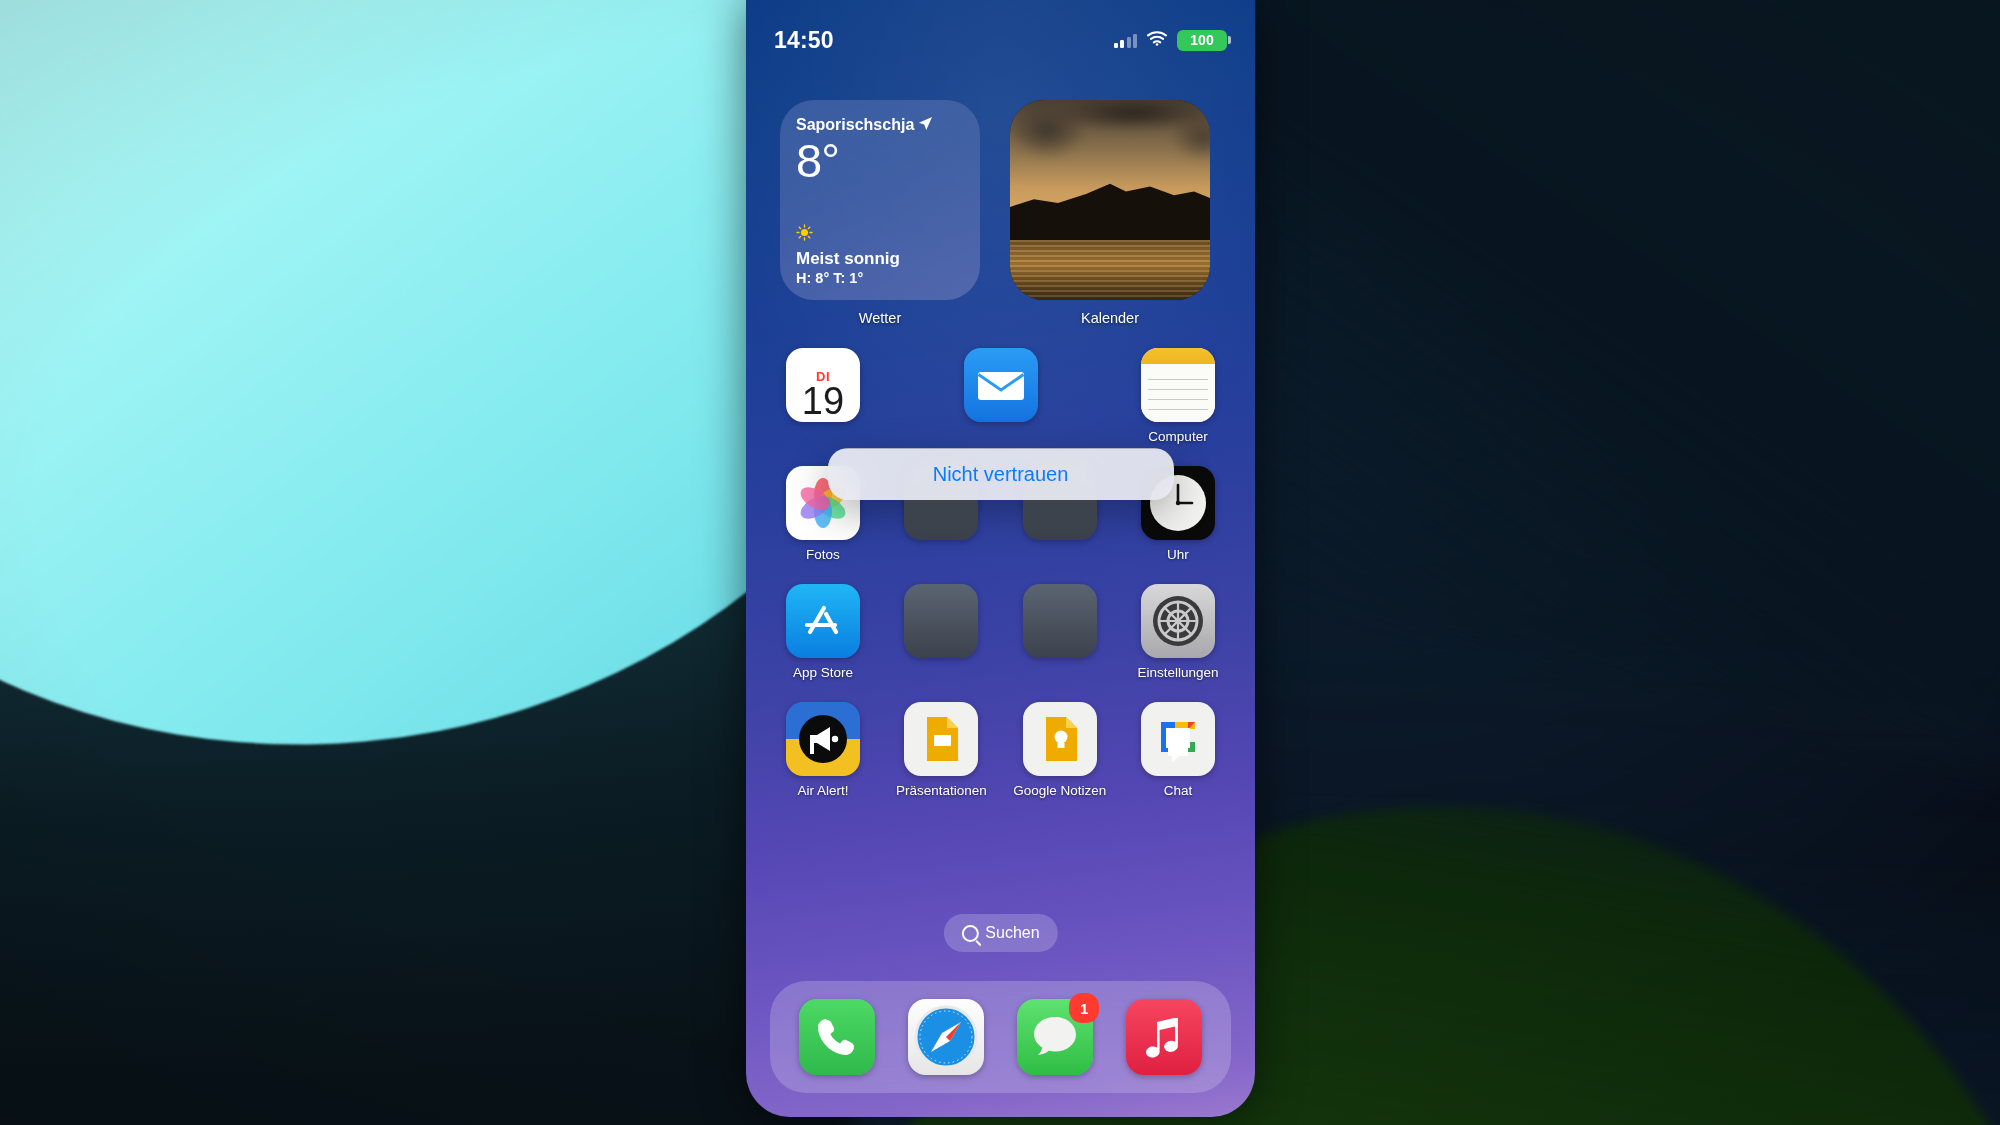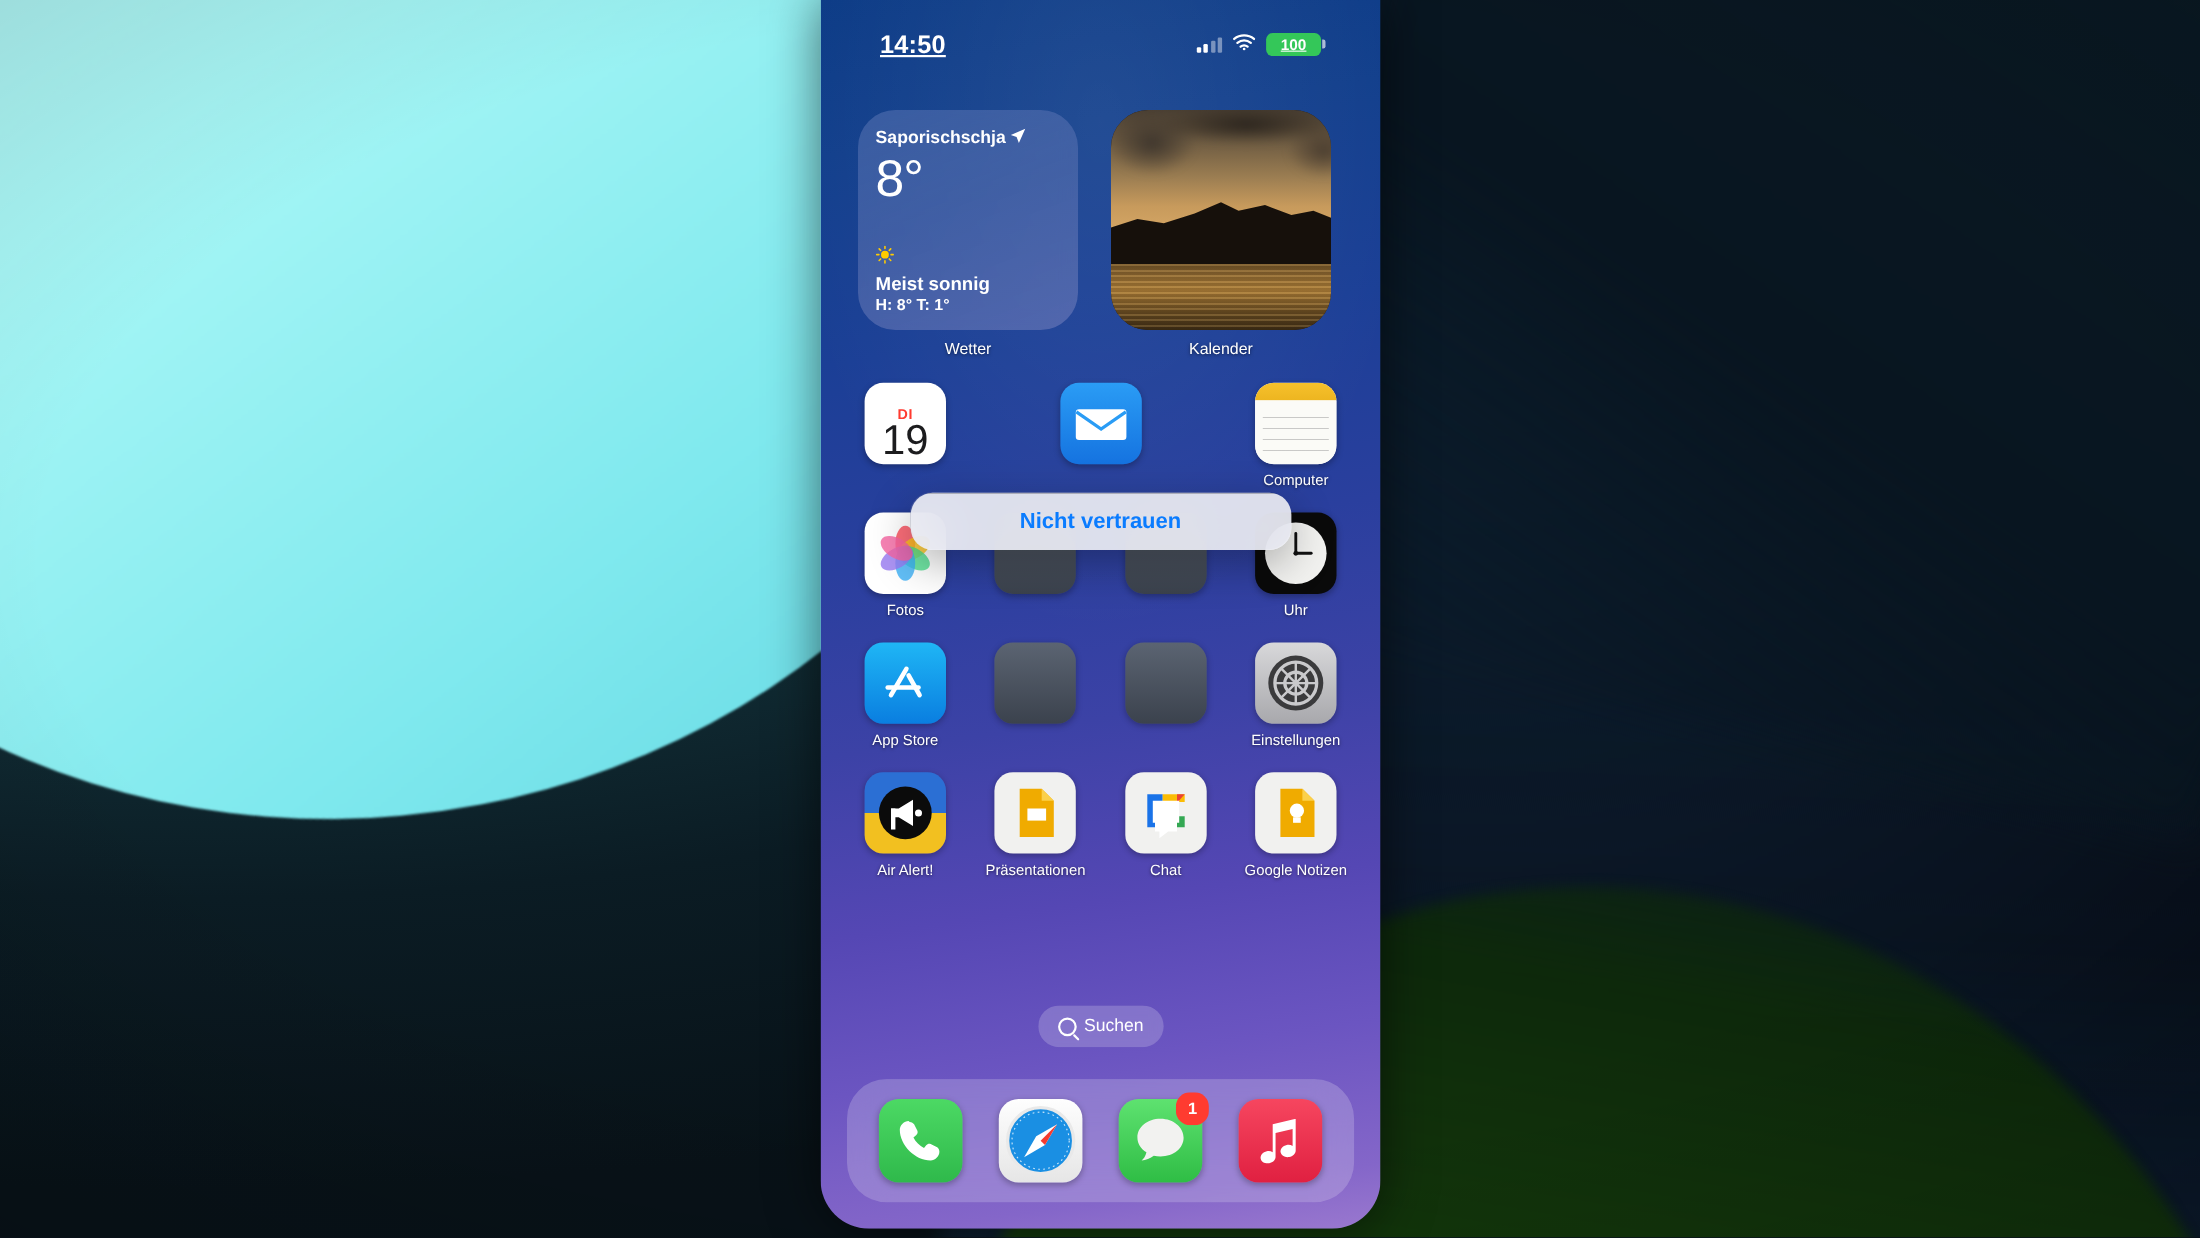--- a/index.html
+++ b/index.html
@@ -53,21 +53,21 @@
     background:linear-gradient(172deg,
       #0c3b86 0%, #123f8c 12%, #1b3f96 28%, #2a3f9e 44%,
       #3c42a6 58%, #5547b4 72%, #6b55c1 84%, #8466c9 95%, #9a78cf 100%);
   }
   .phone-wall:after{content:"";position:absolute;inset:0;
     background:radial-gradient(80% 60% at 50% 10%, rgba(255,255,255,.07), rgba(0,0,0,0) 70%);}
 
   
   .statusbar{position:absolute;left:0;right:0;top:22px;height:36px;
     display:flex;align-items:center;justify-content:space-between;
-    padding:0 54px;color:#fff;text-decoration:underline;}
+    padding:0 28px;color:#fff;}
   .sb-time{font-size:23px;font-weight:700;letter-spacing:.2px;}
   .sb-right{display:flex;align-items:center;gap:9px;}
   .sig{display:flex;align-items:flex-end;gap:2.5px;height:15px;}
   .sig i{display:block;width:4px;border-radius:1.2px;background:#fff;}
   .sig i:nth-child(1){height:5px;}
   .sig i:nth-child(2){height:8px;}
   .sig i:nth-child(3){height:11px;opacity:.42;}
   .sig i:nth-child(4){height:14px;opacity:.42;}
   .batt{min-width:40px;height:21px;border-radius:6px;background:#34c759;
     color:#fff;font-size:14px;font-weight:700;display:flex;align-items:center;
@@ -176,21 +176,21 @@
     background:rgba(233,235,242,.93);
     backdrop-filter:blur(22px);
     box-shadow:0 12px 40px rgba(0,0,0,.30);
     text-align:center;color:#000;
   }
   .alert-body{padding:19px 20px 17px;}
   .alert-title{font-size:19.5px;font-weight:700;line-height:1.2;}
   .alert-msg{font-size:16px;line-height:1.27;margin-top:5px;color:#0b0b0b;}
   .alert-btn{padding:14px 6px;font-size:20px;color:#0a7cff;
     border-top:1px solid rgba(60,60,67,.30);cursor:default;}
-  .alert-btn.bold{font-weight:700;}
+  .alert-btn.bold{font-weight:400;}
 </style>
 </head>
 <body>
 
 <div class="stage">
 
   <div class="wall">
     <div class="wall-base"></div>
     <div class="wall-right"></div>
     <div class="wall-ellipse-shadow"></div>
@@ -427,46 +427,46 @@
                 <path d="M43 15l11 11H43z" fill="#fbd04a"></path>
                 <rect x="30" y="33" width="17" height="11" fill="#fff"></rect>
               </svg>
             </div>
           </div>
           <div class="app-label">Präsentationen</div>
         </div>
 
         <div class="app">
           <div class="iconwrap">
+            <div class="icon ic-keep">
+              <svg width="74" height="74" viewBox="0 0 74 74">
+                <path d="M23 15h20l11 11v33H23z" fill="#f0ab00"></path>
+                <path d="M43 15l11 11H43z" fill="#fbd04a"></path>
+                <circle cx="38" cy="35" r="6.5" fill="#fff"></circle>
+                <rect x="34.5" y="41" width="7" height="5" fill="#fff"></rect>
+              </svg>
+            </div>
+          </div>
+          <div class="app-label">Google Notizen</div>
+        </div>
+
+        <div class="app">
+          <div class="iconwrap">
             <div class="icon ic-chat">
               <svg width="74" height="74" viewBox="0 0 74 74">
                 <path d="M20 20h14v30H20z" fill="#1a73e8"></path>
                 <path d="M34 20h20v7H34z" fill="#fbbc04"></path>
                 <path d="M47 20h7l-7 8z" fill="#ea4335"></path>
                 <path d="M34 40h20v10H34z" fill="#34a853"></path>
                 <path d="M27 42h20v12H39l-8 6v-6h-4z" fill="#fff"></path>
                 <path d="M25 26h24v20H35l-7 6v-6h-3z" fill="#fff"></path>
               </svg>
             </div>
           </div>
           <div class="app-label">Chat</div>
-        </div>
-
-        <div class="app">
-          <div class="iconwrap">
-            <div class="icon ic-keep">
-              <svg width="74" height="74" viewBox="0 0 74 74">
-                <path d="M23 15h20l11 11v33H23z" fill="#f0ab00"></path>
-                <path d="M43 15l11 11H43z" fill="#fbd04a"></path>
-                <circle cx="38" cy="35" r="6.5" fill="#fff"></circle>
-                <rect x="34.5" y="41" width="7" height="5" fill="#fff"></rect>
-              </svg>
-            </div>
-          </div>
-          <div class="app-label">Google Notizen</div>
         </div>
       </div>
     </div>
 
     <div class="search">
       <span class="mg"></span>
       <span>Suchen</span>
     </div>
 
     <div class="dock">

